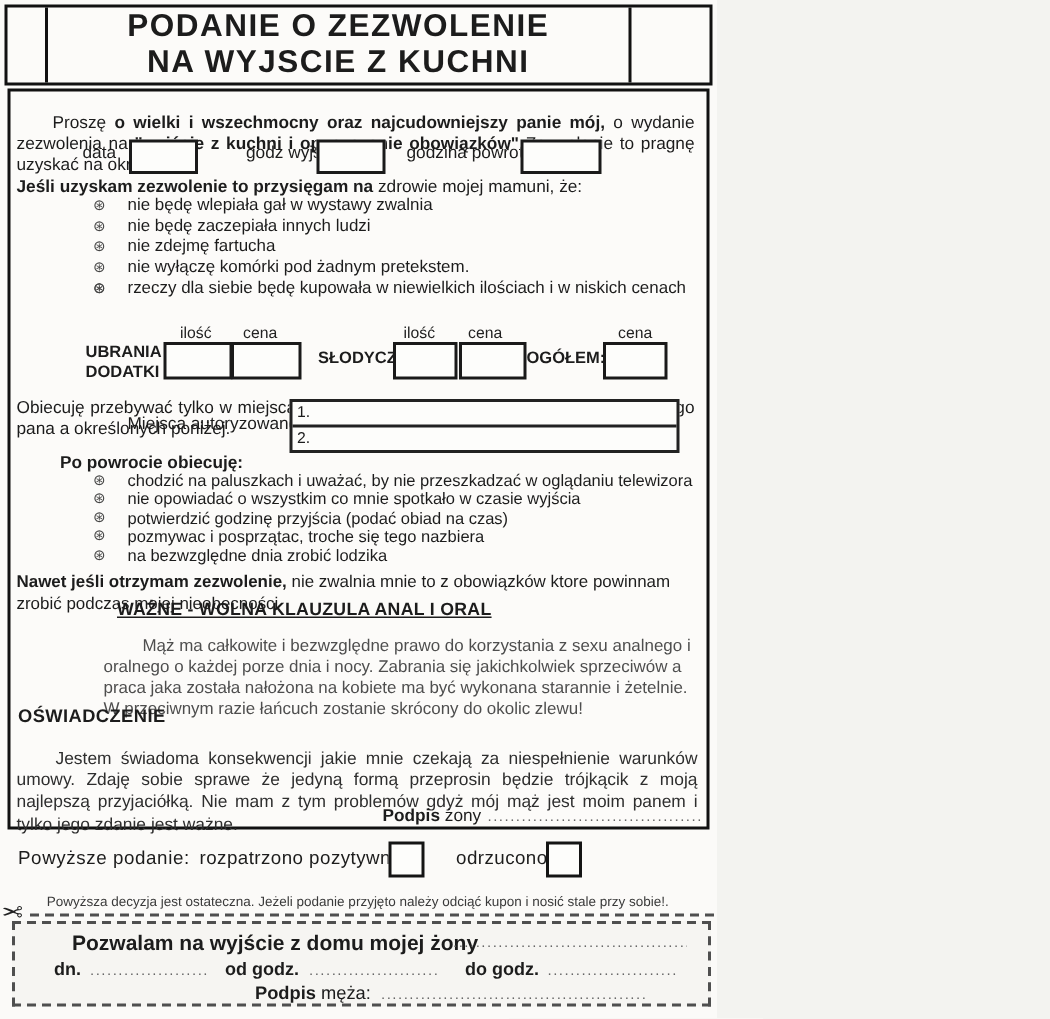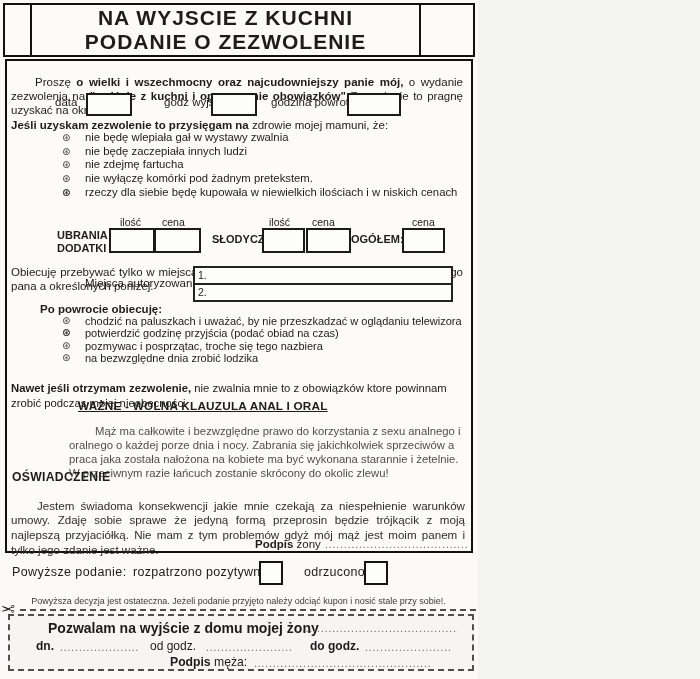--- a/index.html
+++ b/index.html
@@ -76,38 +76,38 @@
   .coupon{
     position:absolute;left:8px;top:614px;width:462px;height:53px;
     border:2px dashed #4f4f4f;background:#f6f5f2;
   }
   .coupon > *{position:absolute;white-space:nowrap;}
   .cp-l1b{left:26px;top:4px;font-size:14px;font-weight:bold;margin-left:12px;}
   .dots{font-size:10px;color:#666;letter-spacing:1px;overflow:hidden;}
   .cp-l1d{left:292px;top:7px;width:156px;}
   .cp-dn{left:26px;top:23px;font-size:12px;font-weight:bold;}
   .cp-dnd{left:50px;top:26px;width:80px;}
-  .cp-od{left:140px;top:23px;font-size:12px;font-weight:normal;}
+  .cp-od{left:140px;top:23px;font-size:12px;font-weight:bold;}
   .cp-odd{left:196px;top:26px;width:86px;}
   .cp-do{left:300px;top:23px;font-size:12px;font-weight:bold;}
   .cp-dod{left:355px;top:26px;width:86px;}
   .cp-sig{left:160px;top:39px;font-size:12.2px;}
   .cp-sigd{left:244px;top:42px;width:176px;}
 </style>
 </head>
 <body>
 
 <div class="paper"></div>
 
 <div class="header-box">
   <div class="hdiv-left"></div>
   <div class="hdiv-right"></div>
   <div class="title-wrap">
+    <div>PODANIE O ZEZWOLENIE</div>
     <div>NA WYJSCIE Z KUCHNI</div>
-    <div>PODANIE O ZEZWOLENIE</div>
   </div>
 </div>
 
 <div class="body-box">
 
   <p class="intro"><span>Proszę </span><span class="b">o wielki i wszechmocny oraz najcudowniejszy panie mój,</span><span> o wydanie zezwolenia na </span><span class="b">"wyjście z kuchni i opuszczenie obowiązków"</span><span> Zezwolenie to pragnę uzyskać na okres:</span></p>
 
   <div class="fields-row">
     <span class="lbl-data">data</span>
     <div class="fbox box-data"></div>
@@ -149,21 +149,21 @@
   <span class="mlabel">Miejsca autoryzowane:</span>
   <div class="mtable">
     <div class="mrow">1.</div>
     <div class="mrow">2.</div>
   </div>
 
   <div class="popow">Po powrocie obiecuję:</div>
 
   <ul class="blist rlist tight">
     <li><span class="bullet">⊛</span><span>chodzić na paluszkach i uważać, by nie przeszkadzać w oglądaniu telewizora</span></li>
-    <li><span class="bullet">⊛</span></li>
+    <li><span class="bullet">⊛</span><span>nie opowiadać o wszystkim co mnie spotkało w czasie wyjścia</span></li>
     <li><span class="bullet">⊛</span><span>potwierdzić godzinę przyjścia (podać obiad na czas)</span></li>
     <li><span class="bullet">⊛</span><span>pozmywac i posprzątac, troche się tego nazbiera</span></li>
     <li><span class="bullet">⊛</span><span>na bezwzględne dnia zrobić lodzika</span></li>
   </ul>
 
   <p class="note"><span class="sb">Nawet jeśli otrzymam zezwolenie,</span><span> nie zwalnia mnie to z obowiązków ktore powinnam zrobić podczas mojej nieobecności</span></p>
 
   <div class="clause-title">WAŻNE - WOLNA KLAUZULA ANAL I ORAL</div>
   <p class="clause-body">Mąż ma całkowite i bezwzględne prawo do korzystania z sexu analnego i oralnego o każdej porze dnia i nocy. Zabrania się jakichkolwiek sprzeciwów a praca jaka została nałożona na kobiete ma być wykonana starannie i żetelnie. W przeciwnym razie łańcuch zostanie skrócony do okolic zlewu!</p>
 

